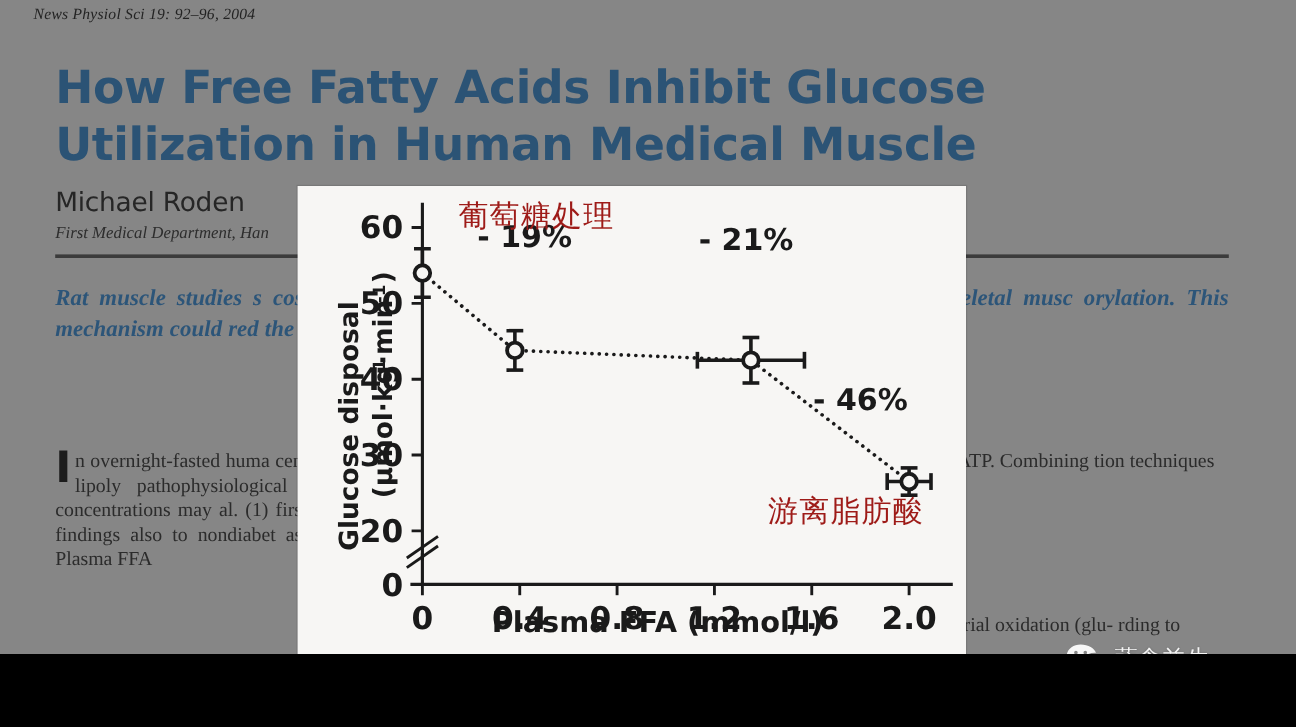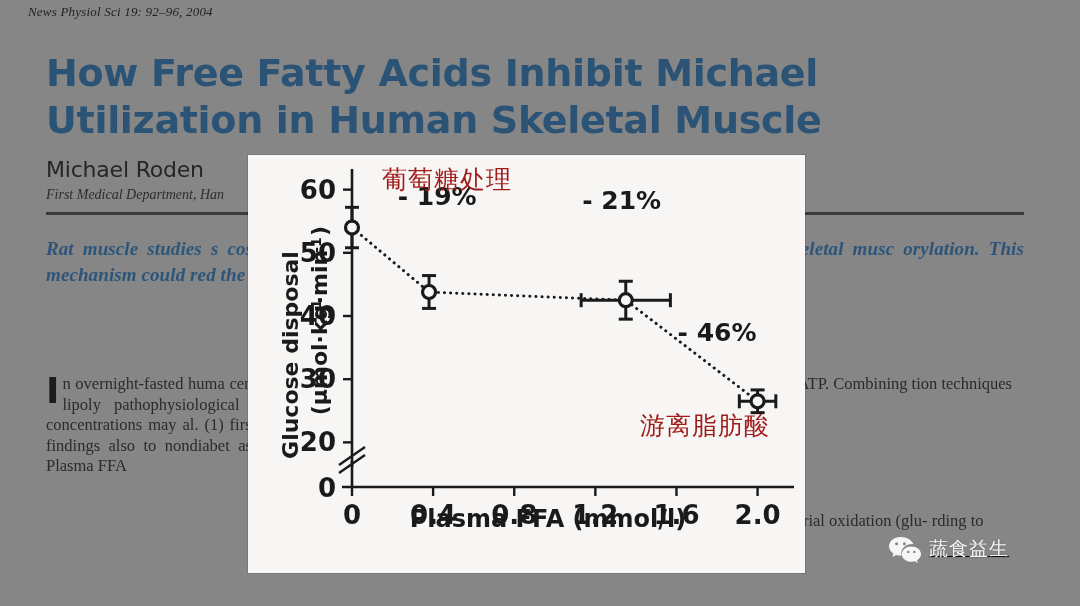--- a/index.html
+++ b/index.html
@@ -10,21 +10,21 @@
   body {
     width: 1080px;
     height: 606px;
     overflow: hidden;
     font-family: "Liberation Serif", serif;
   }
 
   #page {
     position: relative;
     width: 1080px;
-    height: 606px;
+    height: 545px;
     background: #868686;
     overflow: hidden;
   }
 
   
   .journal-header {
     position: absolute;
     left: 28px;
     top: 4px;
     font-family: "Liberation Serif", serif;
@@ -185,21 +185,21 @@
 </style>
 </head>
 <body>
 
 <div id="page">
 
   <div>
 
     <div class="journal-header">News Physiol Sci 19: 92–96, 2004</div>
 
-    <div class="article-title">How Free Fatty Acids Inhibit Michael Utilization in Human Skeletal Muscle</div>
+    <div class="article-title">How Free Fatty Acids Inhibit Glucose Utilization in Human Medical Muscle</div>
 
     <div class="author-name">Michael Roden</div>
 
     <div class="author-affil">First Medical Department, Han</div>
 
     <div class="rule"></div>
 
     <div class="abstract">Rat muscle studies s                                                                        cose for oxidation, resulting in glucose-                                                                  e-6-phosphate in human skeletal musc                                                                  orylation. This mechanism could red                                                                    the insulin resistance associated</div>
 
     <div class="body-cols">

